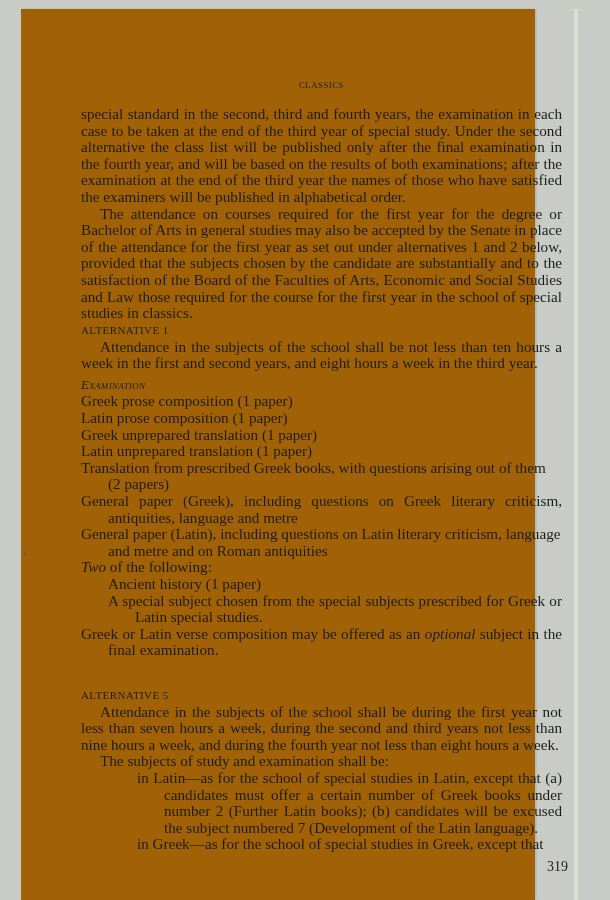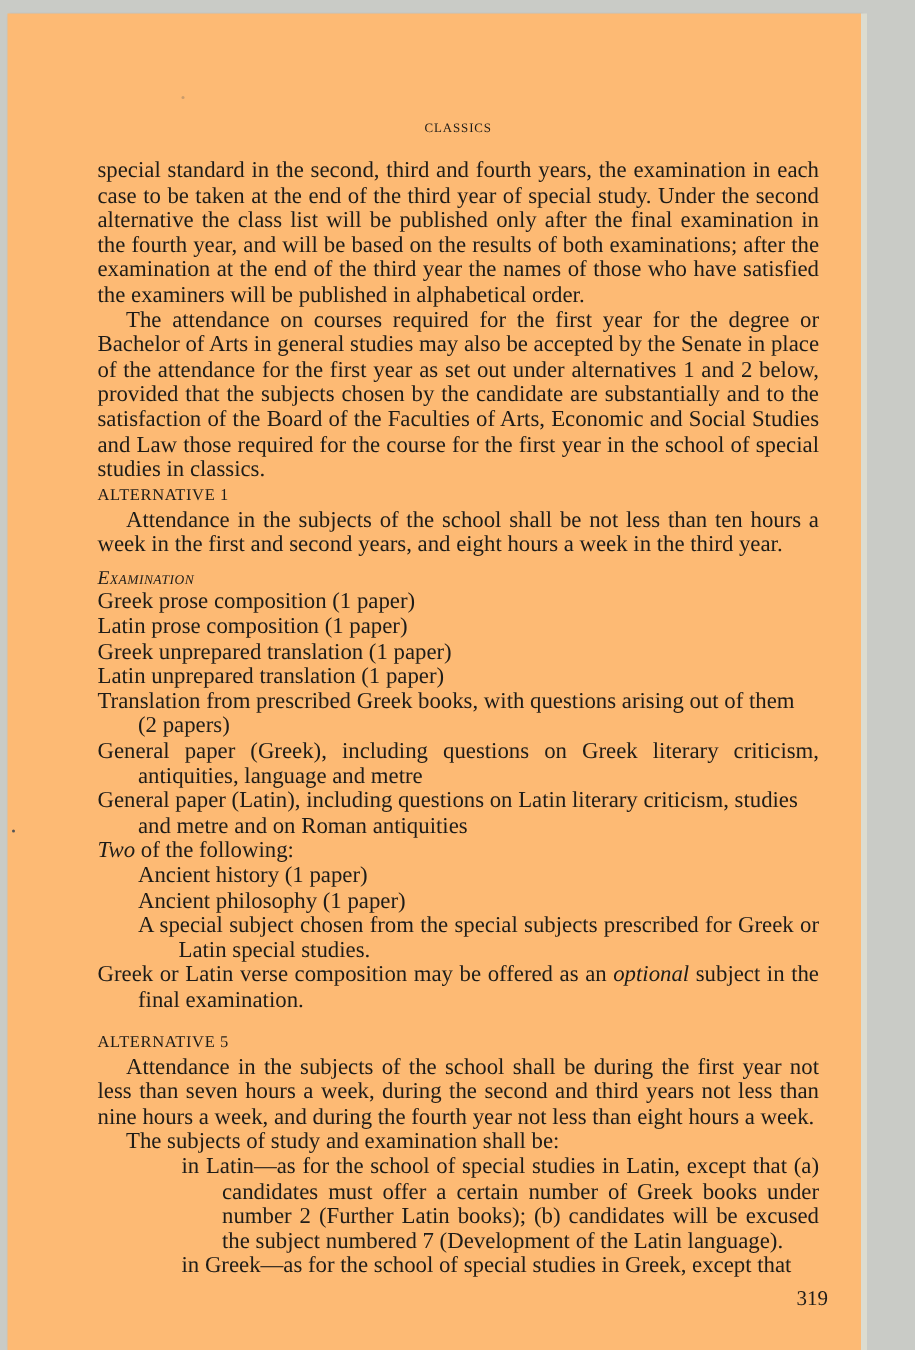--- a/index.html
+++ b/index.html
@@ -4,22 +4,22 @@
 <style>
   html, body { margin: 0; padding: 0; }
   body {
     width: 610px; height: 900px; overflow: hidden;
     background: #c9cbc6;
     position: relative;
     font-family: "Liberation Serif", "DejaVu Serif", serif;
     color: #1e1c18;
   }
   .page {
-    position: absolute; left: 5px; top: 9px; width: 569px; height: 891px;
-    background: #fdba74;
+    position: absolute; left: 21px; top: 9px; width: 514px; height: 891px;
+    background: #a16207;
     box-shadow: 1px 0 2px rgba(0,0,0,0.15);
   }
   .right-edge {
     position: absolute; left: 574px; top: 9px; width: 4px; height: 891px;
     background: #dcdccf;
   }
   .content {
     position: absolute; left: 60px; top: 0; width: 481px;
     font-size: 15.2px; line-height: 16.6px;
   }
@@ -61,24 +61,23 @@
     <div class="text-block" style="top:313px">
       <p class="heading-alt">ALTERNATIVE 1</p>
       <p class="just indent-first">Attendance in the subjects of the school shall be not less than ten hours a week in the first and second years, and eight hours a week in the third year.</p>
       <p class="smallcaps" style="margin-top:5px">Examination</p>
       <p class="hang">Greek prose composition (1 paper)</p>
       <p class="hang">Latin prose composition (1 paper)</p>
       <p class="hang">Greek unprepared translation (1 paper)</p>
       <p class="hang">Latin unprepared translation (1 paper)</p>
       <p class="hang">Translation from prescribed Greek books, with questions arising out of them (2 papers)</p>
       <p class="hang just">General paper (Greek), including questions on Greek literary criticism, antiquities, language and metre</p>
-      <p class="hang">General paper (Latin), including questions on Latin literary criticism, studies and metre and on Roman antiquities</p>
+      <p class="hang">General paper (Latin), including questions on Latin literary criticism, language and metre and on Roman antiquities</p>
       <p><span class="ital">Two</span><span> of the following:</span></p>
       <p class="sub">Ancient history (1 paper)</p>
-      <p class="sub">Ancient philosophy (1 paper)</p>
       <p class="subhang just">A special subject chosen from the special subjects prescribed for Greek or Latin special studies.</p>
       <p class="hang just"><span>Greek or Latin verse composition may be offered as an </span><span class="ital">optional</span><span> subject in the final examination.</span></p>
     </div>
 
     <div class="text-block" style="top:678px">
       <p class="heading-alt">ALTERNATIVE 5</p>
       <p class="just indent-first">Attendance in the subjects of the school shall be during the first year not less than seven hours a week, during the second and third years not less than nine hours a week, and during the fourth year not less than eight hours a week.</p>
       <p class="indent-first">The subjects of study and examination shall be:</p>
       <p class="latin-hang just">in Latin—as for the school of special studies in Latin, except that (a) candidates must offer a certain number of Greek books under number 2 (Further Latin books); (b) candidates will be excused the subject numbered 7 (Development of the Latin language).</p>
       <p class="latin-hang just">in Greek—as for the school of special studies in Greek, except that</p>

